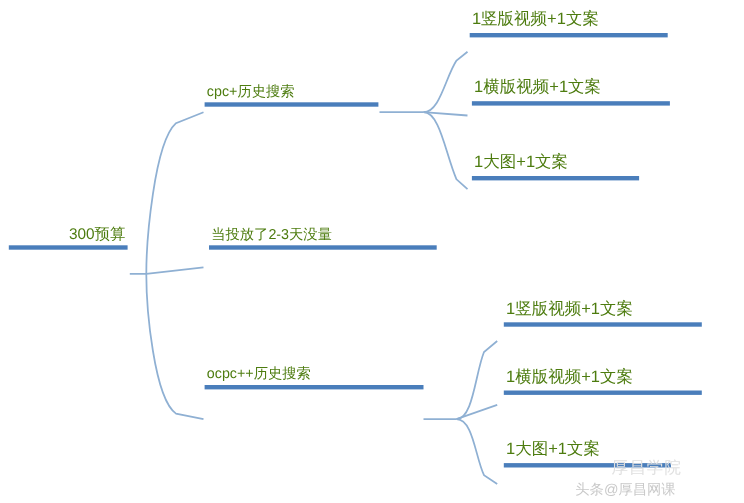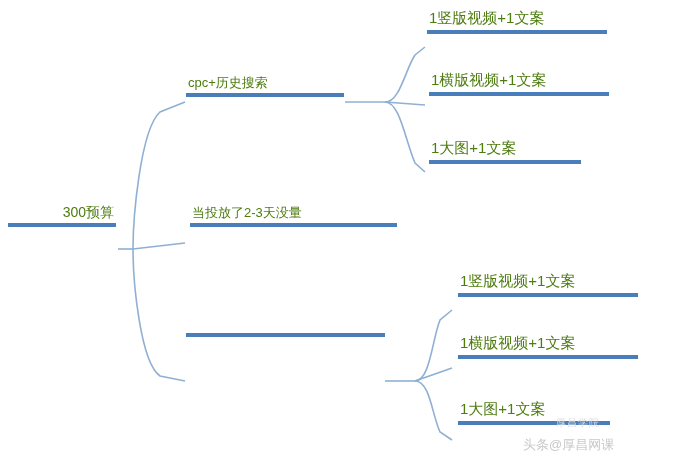--- a/index.html
+++ b/index.html
@@ -36,21 +36,21 @@
   .leaf{font-size:15px;}
   .watermark{
     position:absolute;
     color:#c9c9c9;
     font-size:13px;
     white-space:nowrap;
   }
   .watermark-big{
     position:absolute;
     color:#e0e0e0;
-    font-size:10px;
+    font-size:15px;
     letter-spacing:1px;
     white-space:nowrap;
   }
 </style>
 </head>
 <body>
 
 <svg id="mindmap" viewBox="0 0 676 457" xmlns="http://www.w3.org/2000/svg">
   <g fill="none" stroke="#8fb0d3" stroke-width="1.6">
 
@@ -96,20 +96,21 @@
   <span class="node-label">1大图+1文案</span>
   <span class="node-underline"></span>
 </div>
 
 <div class="node branch" style="left:190px;top:206px;width:207px;">
   <span class="node-label">当投放了2-3天没量</span>
   <span class="node-underline"></span>
 </div>
 
 <div class="node branch" style="left:186px;top:333px;width:199px;">
+  <span class="node-label">ocpc++历史搜索</span>
   <span class="node-underline"></span>
 </div>
 
 <div class="node leaf" style="left:458px;top:273px;width:180px;">
   <span class="node-label">1竖版视频+1文案</span>
   <span class="node-underline"></span>
 </div>
 <div class="node leaf" style="left:458px;top:335px;width:180px;">
   <span class="node-label">1横版视频+1文案</span>
   <span class="node-underline"></span>

